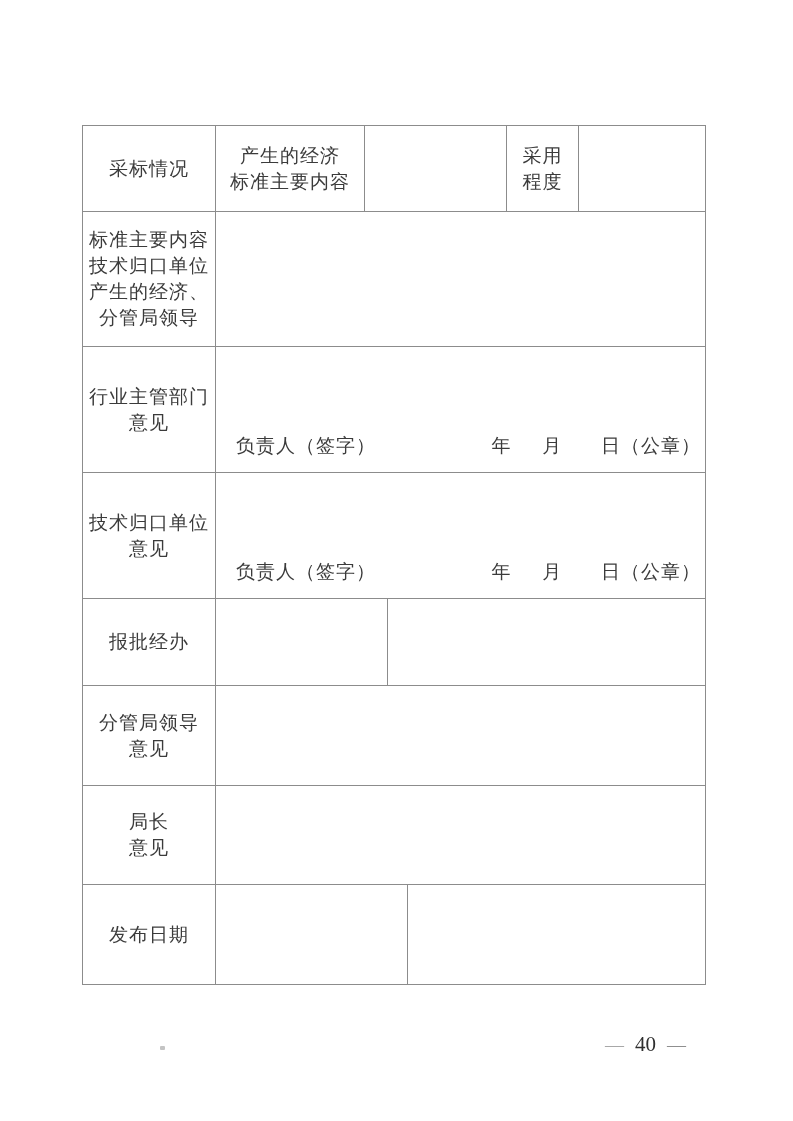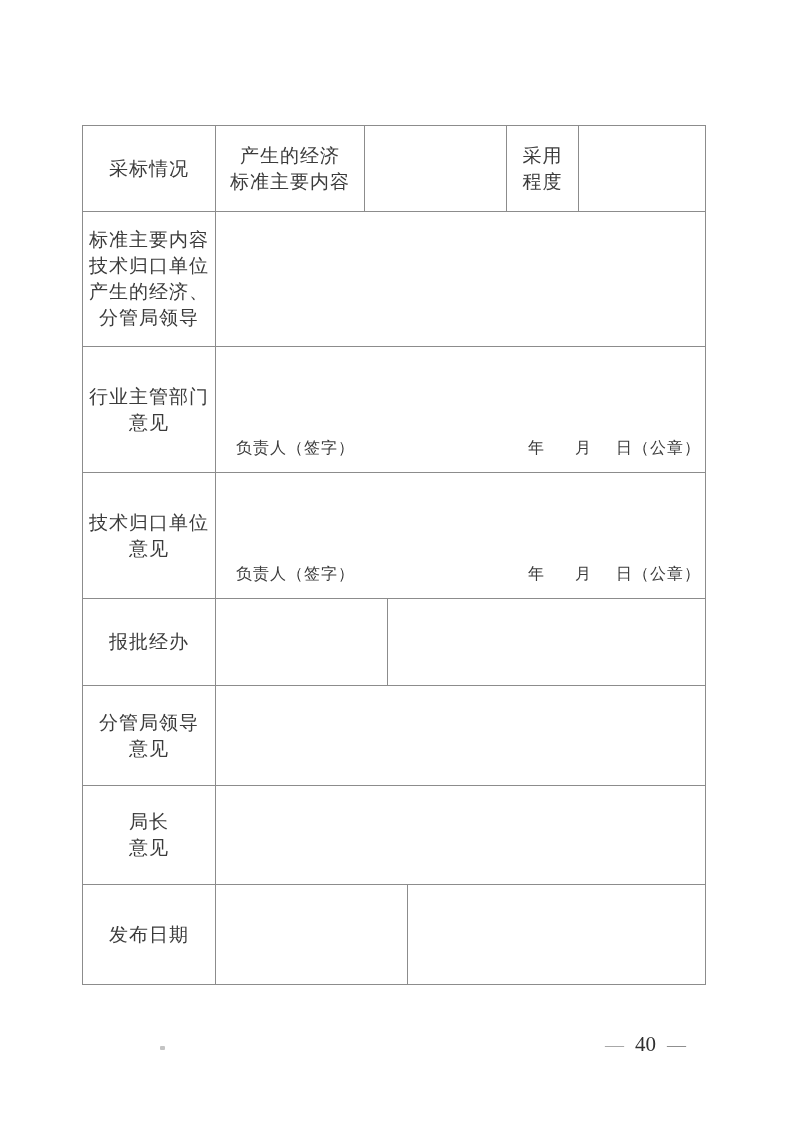--- a/index.html
+++ b/index.html
@@ -48,28 +48,28 @@
   }
   .sign-cell {
     align-items: stretch;
     justify-content: flex-end;
     padding: 0 4px 13px 20px;
   }
   .sign-line {
     display: flex;
     justify-content: space-between;
     align-items: flex-end;
-    font-size: 16px;
+    font-size: 19px;
     letter-spacing: 1px;
     color: #3b3b3b;
     white-space: nowrap;
   }
   .date-group span { display: inline-block; }
   .date-month { margin-left: 25px; }
-  .date-day { margin-left: 19px; }
+  .date-day { margin-left: 33px; }
   .pageno {
     position: absolute;
     top: 1032px;
     left: 605px;
     display: flex;
     align-items: center;
     gap: 11px;
     font-size: 21px;
     color: #2f2f2f;
   }

